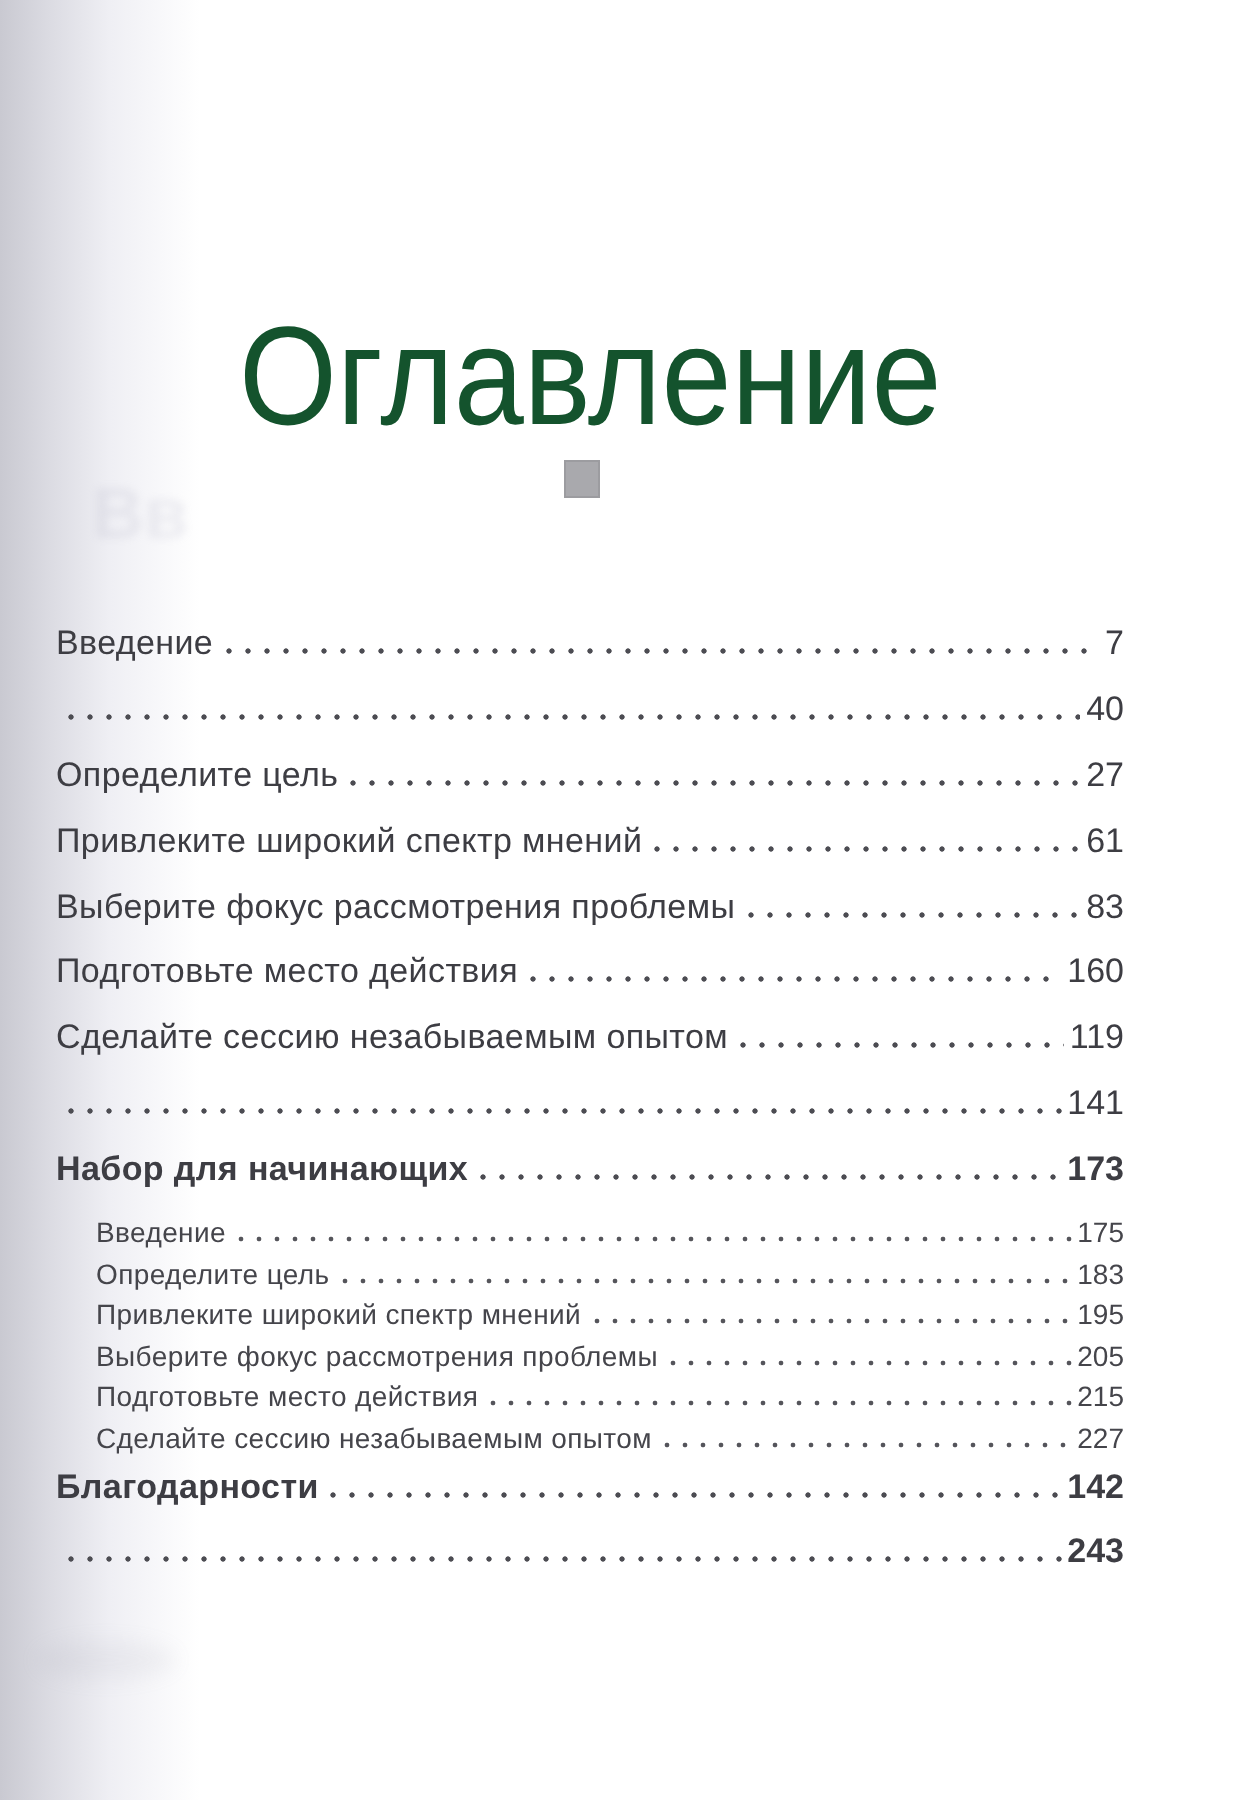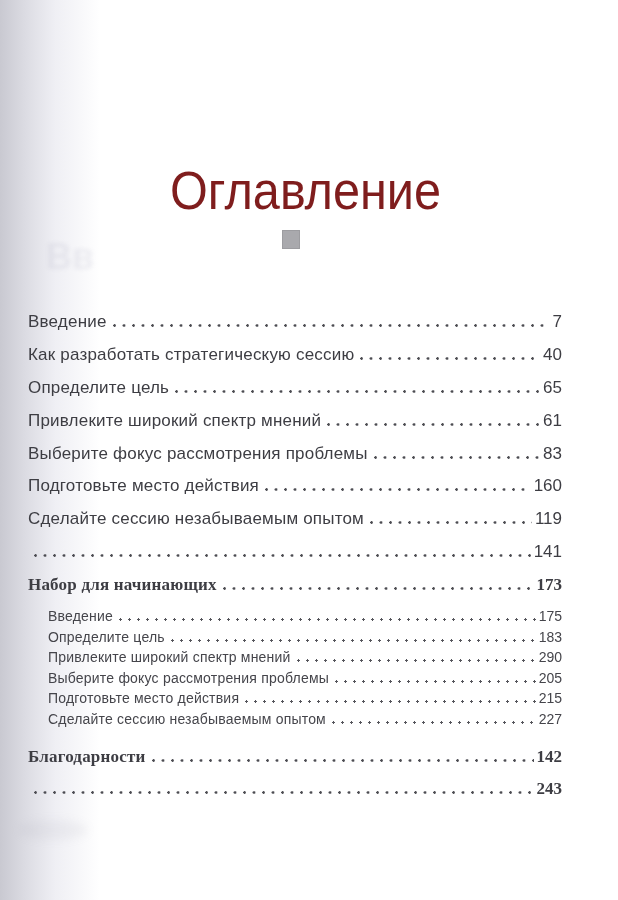--- a/index.html
+++ b/index.html
@@ -56,26 +56,26 @@
     top: 0;
     width: 534px;
     height: 900px;
   }
   .title {
     position: absolute;
     top: 150px;
     left: 0;
     width: 100%;
     text-align: center;
-    font-size: 54px;
+    font-size: 70px;
     line-height: 1.1;
     font-weight: 400;
-    color: #7f1d1d;
+    color: #14532d;
     letter-spacing: 0px;
-    margin: 11px;
+    margin: 0;
   }
   .title > span {
     display: inline-block;
     transform: scaleX(0.90);
     transform-origin: center;
   }
   .divider-square {
     position: absolute;
     top: 230px;
     left: 254px;
@@ -100,24 +100,23 @@
     font-size: 17px;
   }
   .toc-row.l2 {
     height: 20.6px;
     font-size: 14px;
     padding-left: 20px;
     color: #45454b;
   }
   .toc-row.bold {
     font-weight: 700;
-    font-family: Liberation Serif, serif;
   }
   .toc-row.gap {
-    margin-top: 15px;
+    margin-top: 2px;
   }
   .toc-label {
     white-space: nowrap;
     letter-spacing: 0.2px;
   }
   .toc-label i {
     font-style: italic;
   }
   .leader {
     flex: 1 1 auto;
@@ -150,29 +149,28 @@
     <h1 class="title"><span>Оглавление</span></h1>
     <div class="divider-square"></div>
     <div class="toc">
   <div class="toc-row l1">
     <span class="toc-label"><span>Введение</span></span>
     <span class="leader"></span>
     <span class="pagenum">7</span>
   </div>
 
   <div class="toc-row l1">
-    <span class="toc-label"><span>Как разработать стратегическую сессию</span></span>
     <span class="leader"></span>
     <span class="pagenum">40</span>
   </div>
 
   <div class="toc-row l1">
     <span class="toc-label"><span>Определите цель</span></span>
     <span class="leader"></span>
-    <span class="pagenum">65</span>
+    <span class="pagenum">27</span>
   </div>
 
   <div class="toc-row l1">
     <span class="toc-label"><span>Привлеките широкий спектр мнений</span></span>
     <span class="leader"></span>
     <span class="pagenum">61</span>
   </div>
 
   <div class="toc-row l1">
     <span class="toc-label"><span>Выберите фокус рассмотрения проблемы</span></span>
@@ -212,21 +210,21 @@
 
   <div class="toc-row l2">
     <span class="toc-label"><span>Определите цель</span></span>
     <span class="leader"></span>
     <span class="pagenum">183</span>
   </div>
 
   <div class="toc-row l2">
     <span class="toc-label"><span>Привлеките широкий спектр мнений</span></span>
     <span class="leader"></span>
-    <span class="pagenum">290</span>
+    <span class="pagenum">195</span>
   </div>
 
   <div class="toc-row l2">
     <span class="toc-label"><span>Выберите фокус рассмотрения проблемы</span></span>
     <span class="leader"></span>
     <span class="pagenum">205</span>
   </div>
 
   <div class="toc-row l2">
     <span class="toc-label"><span>Подготовьте место действия</span></span>

